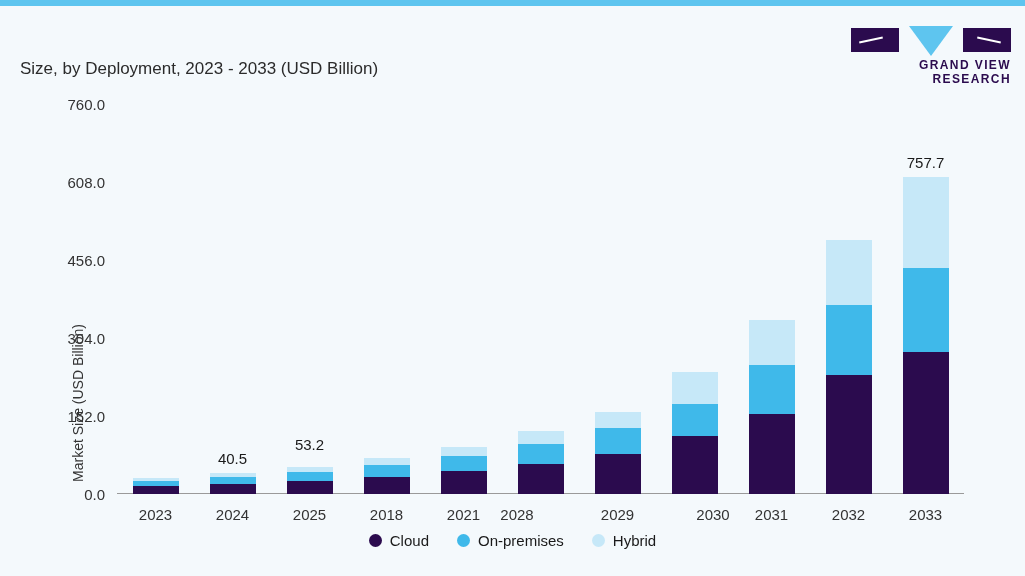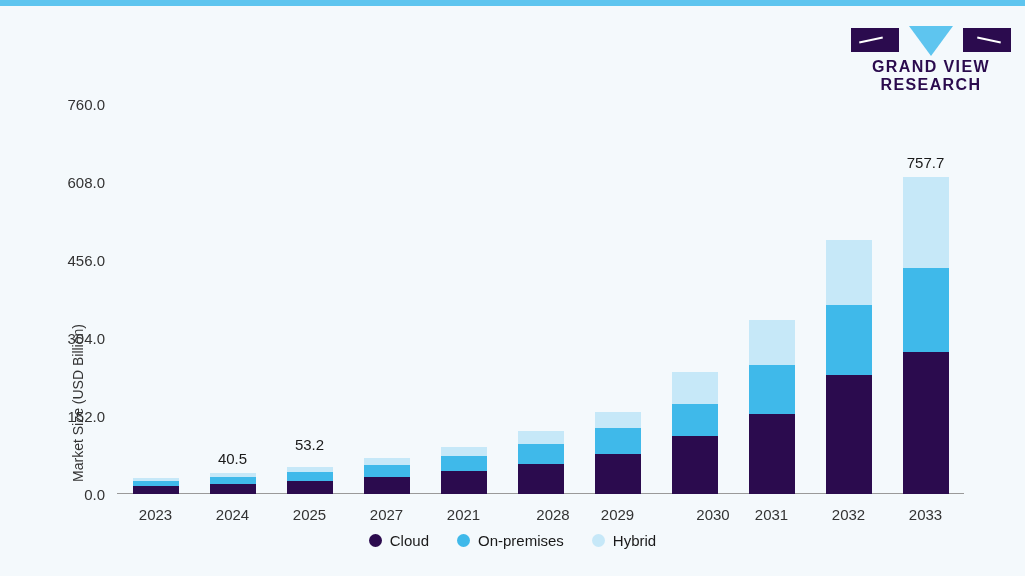--- a/index.html
+++ b/index.html
@@ -88,22 +88,22 @@
     width: 0; height: 0;
     border-left: 22px solid transparent;
     border-right: 22px solid transparent;
     border-top: 30px solid #5ec5ef;
   }
   #logo .wordmark {
     position: absolute;
     left: 0;
     top: 32px;
     width: 160px;
-    text-align: center;
-    font-size: 16px;
+    text-align: right;
+    font-size: 12px;
     letter-spacing: 1.4px;
     color: #2b0b4e;
     font-weight: bold;
   }
 
   
   #plot {
     position: absolute;
     left: 117px;
     top: 104px;
@@ -188,20 +188,21 @@
     display: inline-block;
   }
 </style>
 </head>
 <body>
 
 <div id="page">
 
   <div id="top-rule"></div>
 
+  <div id="subtitle">Size, by Deployment, 2023 - 2033 (USD Billion)</div>
 
   <div id="logo">
     <div class="marks">
       <div class="bar-left"></div>
       <div class="tri"></div>
       <div class="bar-right"></div>
     </div>
     <div class="wordmark">GRAND VIEW RESEARCH</div>
   </div>
 
@@ -213,23 +214,23 @@
         <div class="ytick" style="top: 312px;">152.0</div>
         <div class="ytick" style="top: 234px;">304.0</div>
         <div class="ytick" style="top: 156px;">456.0</div>
         <div class="ytick" style="top: 78px;">608.0</div>
         <div class="ytick" style="top: 0px;">760.0</div>
       </div>
     <div id="xticks">
         <div class="xtick" style="left: 38.5px;">2023</div>
         <div class="xtick" style="left: 115.5px;">2024</div>
         <div class="xtick" style="left: 192.5px;">2025</div>
-        <div class="xtick" style="left: 269.5px;">2027</div>
+        <div class="xtick" style="left: 269.5px;">2018</div>
         <div class="xtick" style="left: 346.5px;">2021</div>
-        <div class="xtick" style="left: 436px; text-align: right;">2028</div>
+        <div class="xtick" style="left: 400px; text-align: right;">2028</div>
         <div class="xtick" style="left: 500.5px;">2029</div>
         <div class="xtick" style="left: 596px;">2030</div>
         <div class="xtick" style="left: 654.5px;">2031</div>
         <div class="xtick" style="left: 731.5px;">2032</div>
         <div class="xtick" style="left: 808.5px;">2033</div>
       </div>
     <div id="bars">
         <div class="bar-group" style="left: 15.5px; width: 46px; height: 15.9592px;">
           <div class="seg" style="background: rgb(43, 11, 78); height: 47.5884%; bottom: 0%;"></div>
           <div class="seg" style="background: rgb(63, 185, 234); height: 31.5113%; bottom: 47.5884%;"></div>

